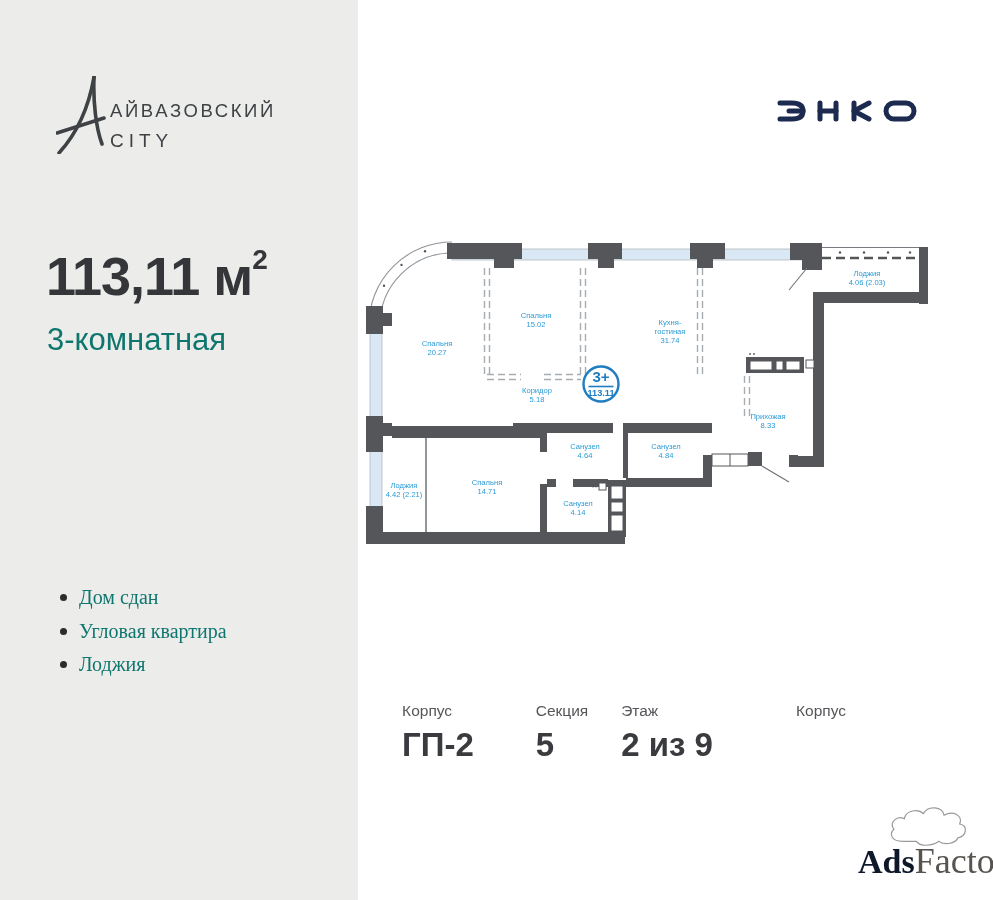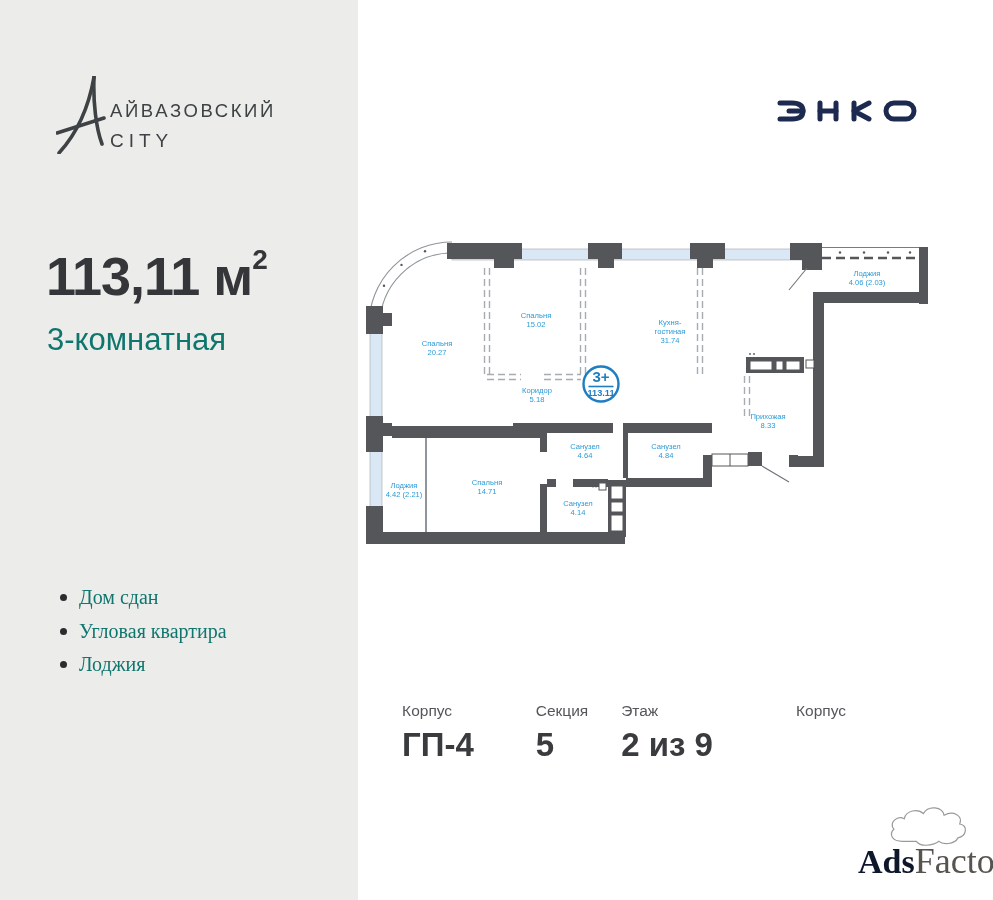--- a/index.html
+++ b/index.html
@@ -252,21 +252,21 @@
     </g>
     <g>
       <text x="404" y="488" class="rl">Лоджия</text>
       <text x="404" y="497" class="rl">4.42 (2.21)</text>
     </g>
   </g>
 </svg>
 
 <div class="abs detail-col" style="left:438px">
   <div class="detail-label">Корпус</div>
-  <div class="detail-value">ГП-4</div>
+  <div class="detail-value">ГП-2</div>
 </div>
 <div class="abs detail-col" style="left:562px">
   <div class="detail-label">Секция</div>
   <div class="detail-value">5</div>
 </div>
 <div class="abs detail-col" style="left:667px">
   <div class="detail-label">Этаж</div>
   <div class="detail-value">2 из 9</div>
 </div>
 <div class="abs detail-col" style="left:821px">

